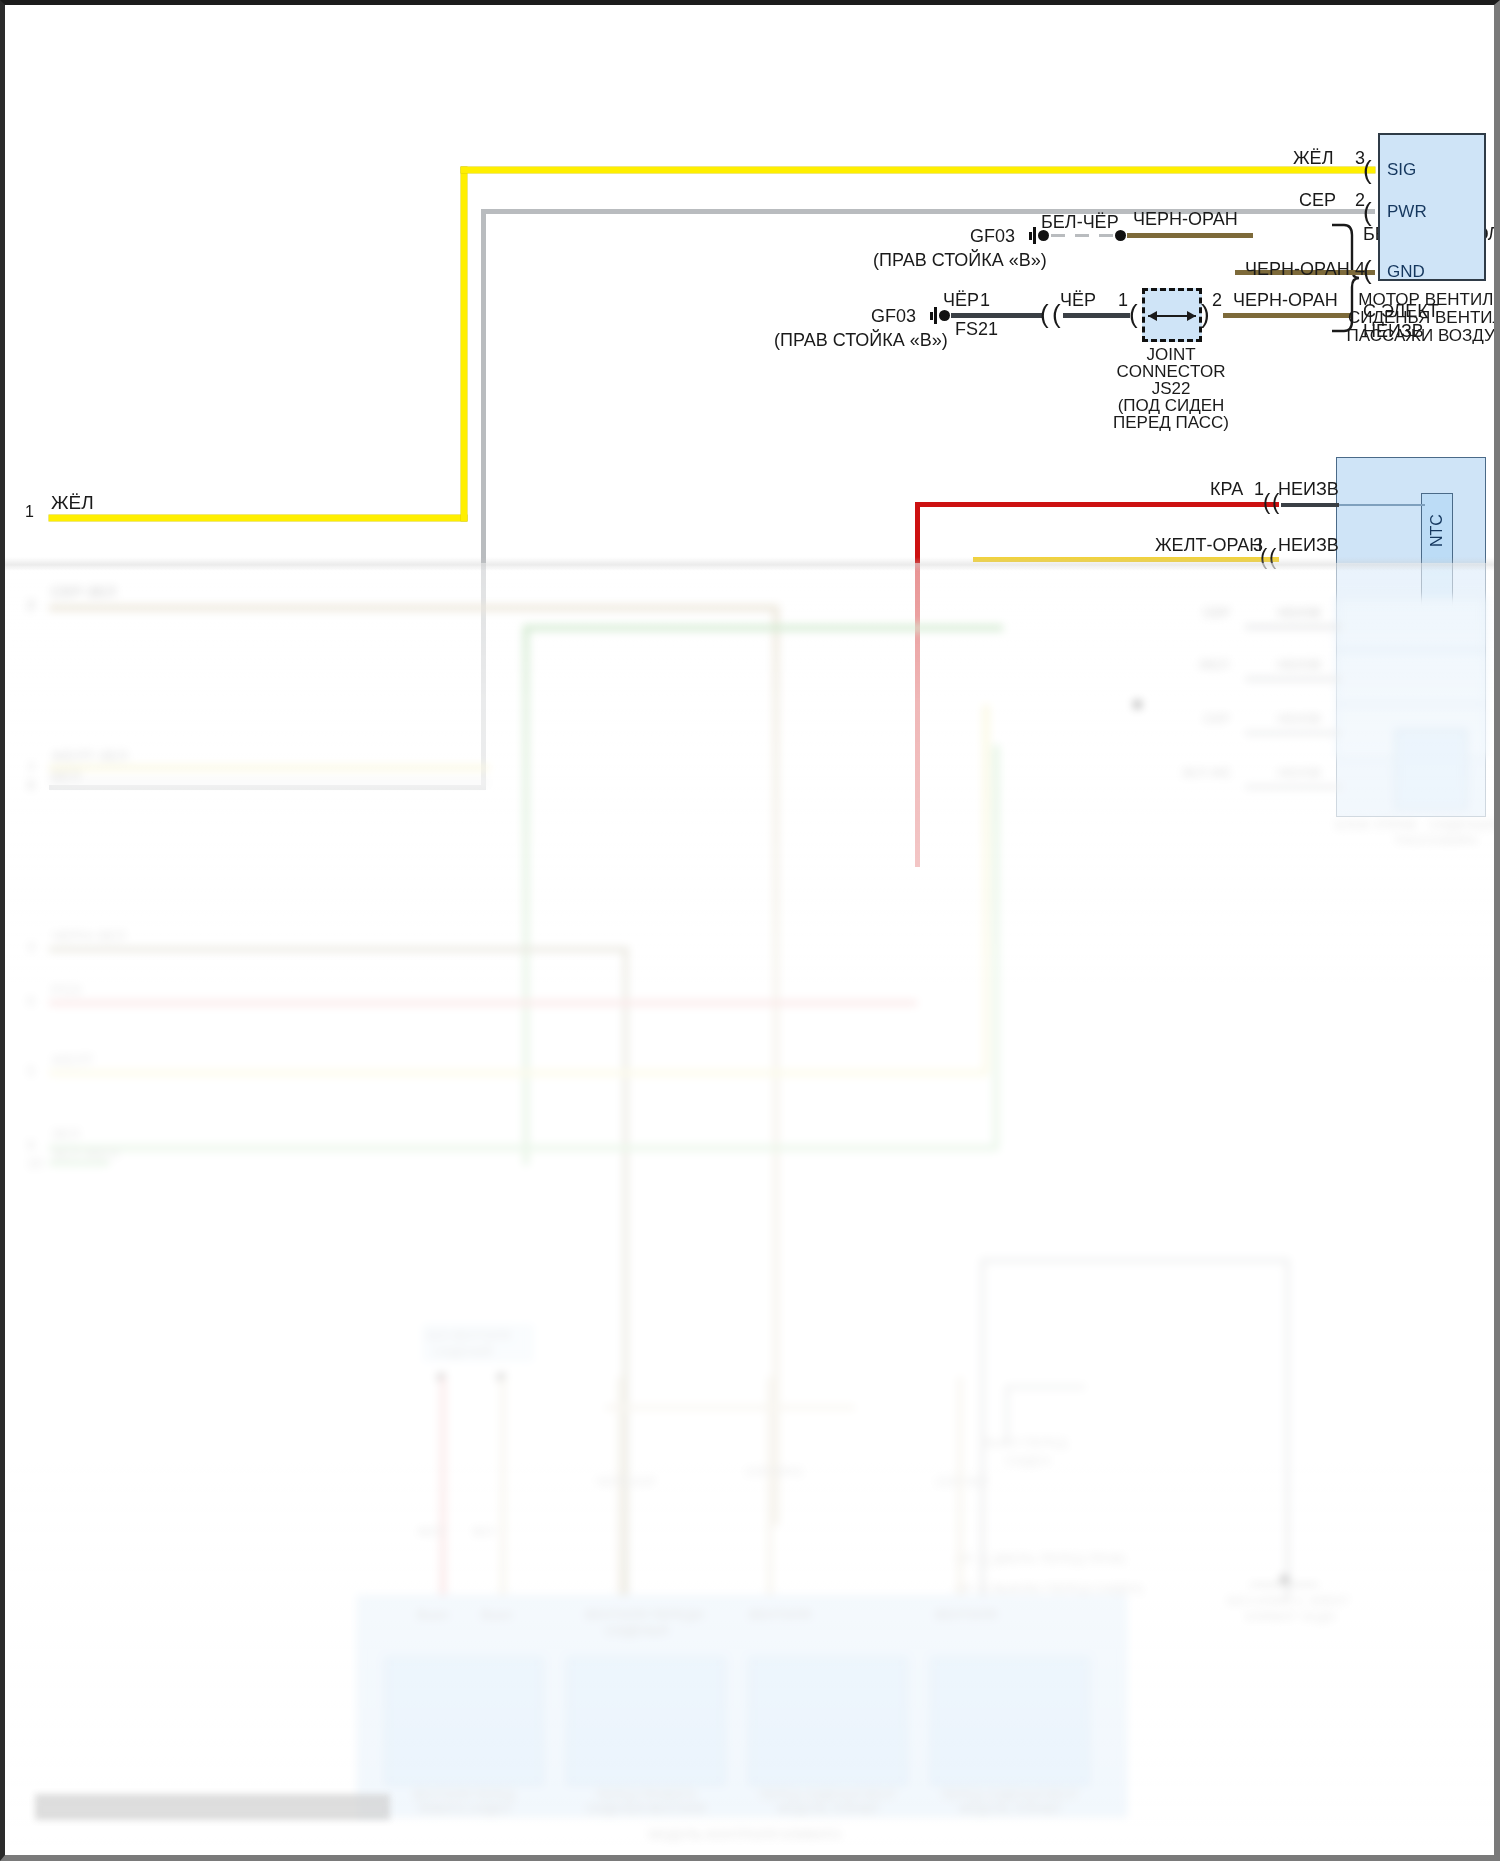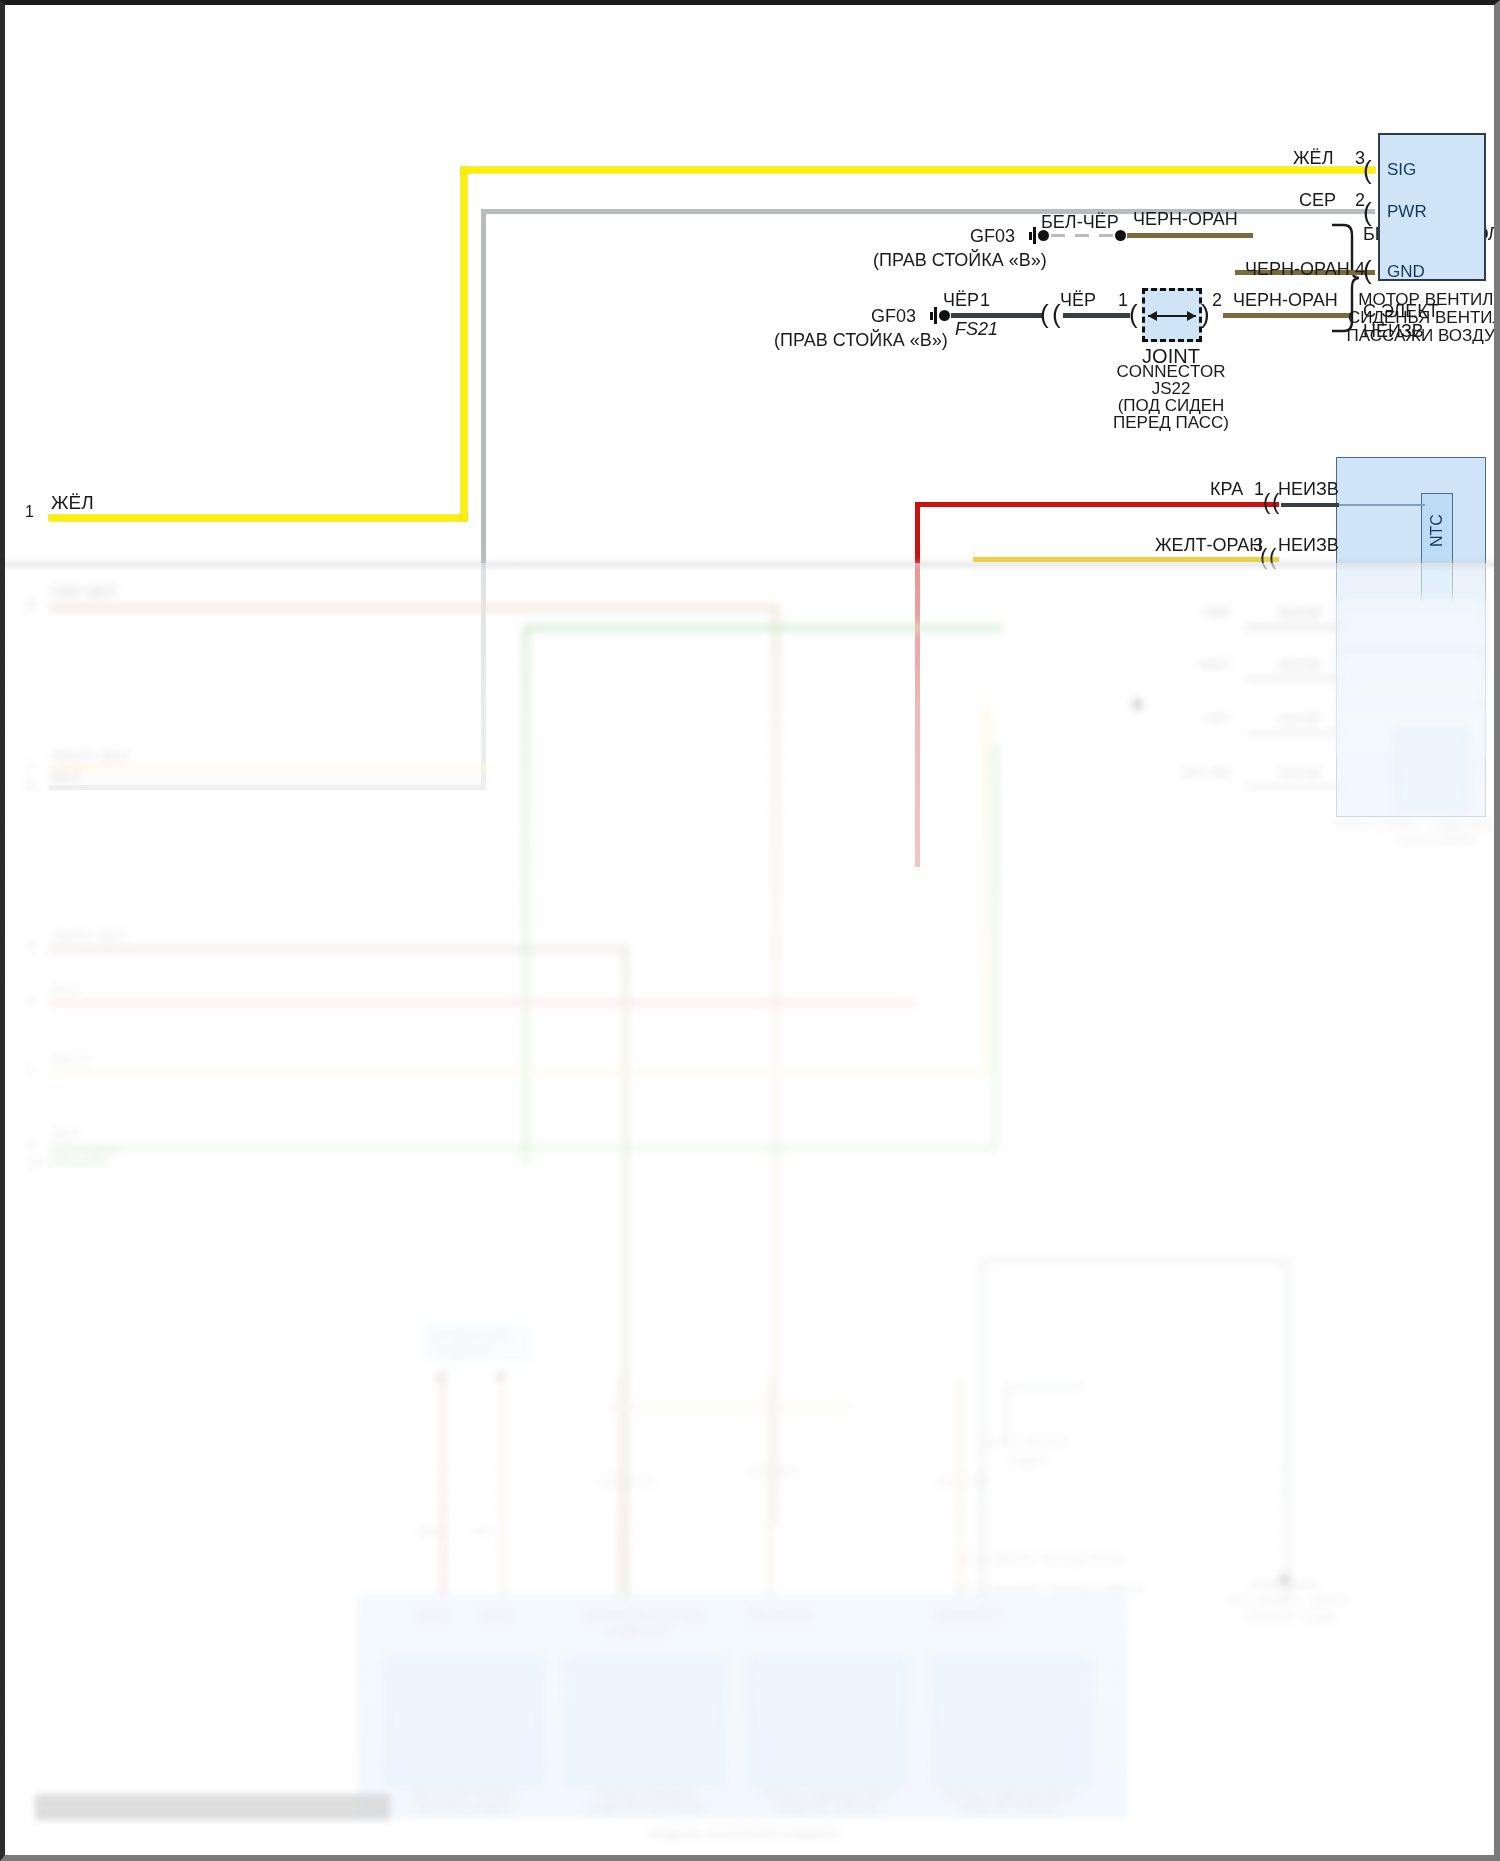--- a/index.html
+++ b/index.html
@@ -119,36 +119,36 @@
 
     <div class="lbl" style="left:866px;top:301px;font-size:18px;">GF03</div>
     <div class="gbar" style="left:929px;top:302px;width:3px;height:17px;"></div>
     <div class="gbar" style="left:925px;top:307px;width:3px;height:8px;"></div>
     <div class="dot" style="left:934px;top:305px;"></div>
     <div class="lbl" style="left:769px;top:325px;font-size:18px;">(ПРАВ СТОЙКА «В»)</div>
 
     <div class="w c-blk" style="left:946px;top:308px;width:92px;height:5px;"></div>
     <div class="lbl" style="left:938px;top:285px;font-size:18px;">ЧЁР</div>
     <div class="lbl" style="left:975px;top:285px;font-size:18px;">1</div>
-    <div class="lbl" style="left:950px;top:314px;font-size:18px;font-style:italic;">FS21</div>
+    <div class="lbl" style="left:950px;top:314px;font-size:18px;">FS21</div>
 
     <div class="conn" style="left:1035px;top:296px;">(</div>
     <div class="conn" style="left:1047px;top:296px;">(</div>
     <div class="w c-blk" style="left:1058px;top:308px;width:67px;height:5px;"></div>
     <div class="lbl" style="left:1055px;top:285px;font-size:18px;">ЧЁР</div>
     <div class="lbl" style="left:1113px;top:285px;font-size:18px;">1</div>
 
     <div class="conn" style="left:1124px;top:296px;">(</div>
 
     <div class="joint" style="left:1137px;top:283px;width:60px;height:54px;"></div>
     <div class="jarrow" style="left:1143px;top:310px;width:48px;"></div>
     <div class="conn" style="left:1196px;top:296px;">)</div>
     <div class="lbl" style="left:1207px;top:285px;font-size:18px;">2</div>
 
-    <div class="lbl c" style="left:1086px;top:340px;width:160px;font-size:20px;">JOINT</div>
+    <div class="lbl c" style="left:1086px;top:340px;width:160px;font-size:17px;">JOINT</div>
     <div class="lbl c" style="left:1086px;top:357px;width:160px;font-size:17px;">CONNECTOR</div>
     <div class="lbl c" style="left:1086px;top:374px;width:160px;font-size:17px;">JS22</div>
     <div class="lbl c" style="left:1086px;top:391px;width:160px;font-size:17px;">(ПОД СИДЕН</div>
     <div class="lbl c" style="left:1086px;top:408px;width:160px;font-size:17px;">ПЕРЕД ПАСС)</div>
 
     <div class="w c-blkor" style="left:1218px;top:308px;width:130px;height:5px;"></div>
     <div class="lbl" style="left:1228px;top:285px;font-size:18px;">ЧЕРН-ОРАН</div>
 
     <svg class="brace" style="left:1325px;top:218px;width:30px;height:110px;" viewBox="0 0 30 110">
       <path d="M2 2 L14 2 Q22 2 22 12 L22 46 Q22 55 29 55 Q22 55 22 64 L22 98 Q22 108 14 108 L2 108" fill="none" stroke="#1a1a1a" stroke-width="2.4"></path>

